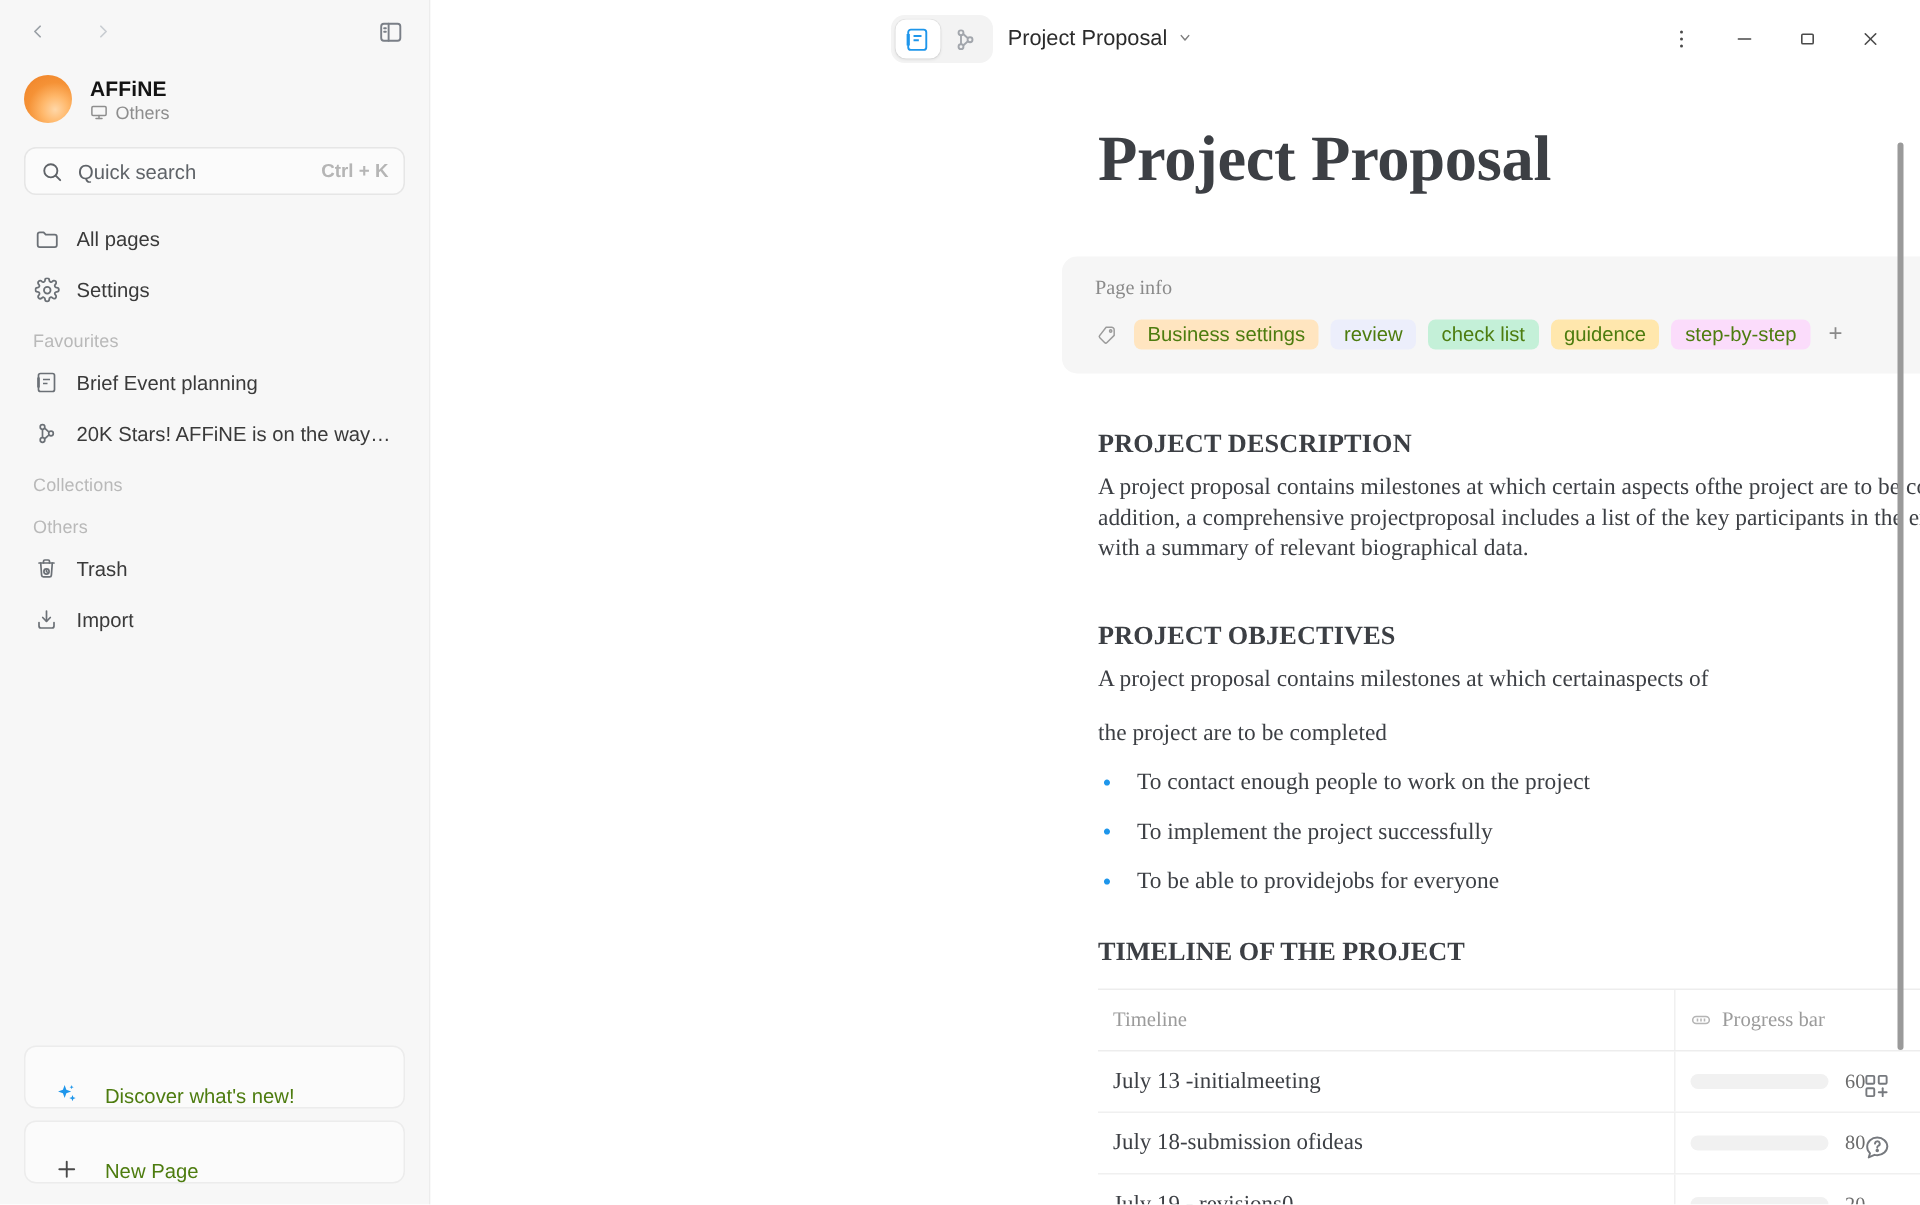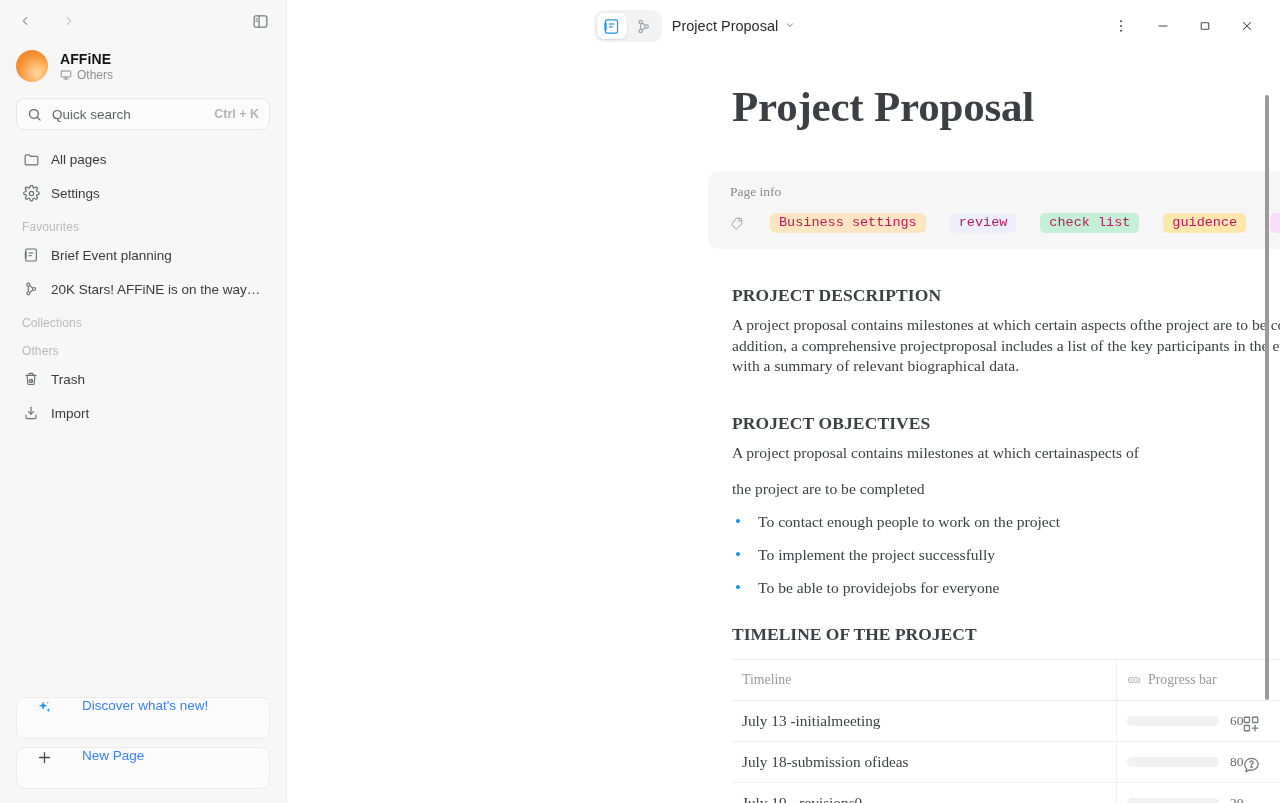--- a/index.html
+++ b/index.html
@@ -71,23 +71,23 @@
 
   .sb-section {
     font-size: 12px; color: #b9b9b9;
     padding: 10px 22px 4px 22px; letter-spacing: .1px;
   }
   .sb-grow { flex: 1; }
 
   .sb-bottom { padding: 0 16px 14px 16px; display: flex; flex-direction: column; gap: 8px; }
   .sb-btn {
     height: 42px; border: 1px solid #ececec; border-radius: 8px;
-    background: #fbfbfb; display: flex; align-items: flex-start;
-    gap: 29px; padding: 0 18px; cursor: pointer;
-    font-size: 13.5px; color: #3b82f6;
+    background: #fbfbfb; display: flex; align-items: flex-end;
+    gap: 17px; padding: 0 18px; cursor: pointer;
+    font-size: 13.5px; color: #4d7c0f;
   }
 
   
   #main {
     flex: 1; height: 803px; position: relative;
     background: #fff; display: flex; flex-direction: column;
     min-width: 0;
   }
   .header {
     height: 52px; display: flex; align-items: center;
@@ -129,24 +129,24 @@
   .page-info {
     margin: 40px 0 0 421px; width: 712px;
     background: #f6f6f6; border-radius: 10px;
     padding: 13px 18px 16px 22px;
     position: relative;
   }
   .pi-title { font-family: "Liberation Serif", serif; font-size: 13.5px; color: #8a8a8a; }
   .pi-tags { display: flex; align-items: center; gap: 8px; margin-top: 13px; }
   .tag-ico { width: 16px; height: 16px; color: #9b9b9b; display: flex; align-items: center; justify-content: center; margin-right: 2px; }
   .tag {
-    font-family: Liberation Mono, monospace;
-    font-size: 13.5px; color: #be185d;
+    font-family: Liberation Sans, sans-serif;
+    font-size: 13.5px; color: #4d7c0f;
     padding: 2px 9px 3px 9px; border-radius: 5px;
-    white-space: nowrap; cursor: pointer; margin-left: 16px;
+    white-space: nowrap; cursor: pointer;
   }
   .tag-add { width: 18px; height: 18px; display: flex; align-items: center; justify-content: center; color: #8a8a8a; cursor: pointer; font-size: 16px; }
 
   
   .body-content {
     margin-left: 445px; width: 668px;
     font-family: "Liberation Serif", serif; color: #3c3f44;
   }
   .h2 { font-size: 17.5px; font-weight: 700; letter-spacing: .1px; margin-top: 36px; }
   .para { font-size: 15.6px; line-height: 20.5px; margin-top: 9px; }

